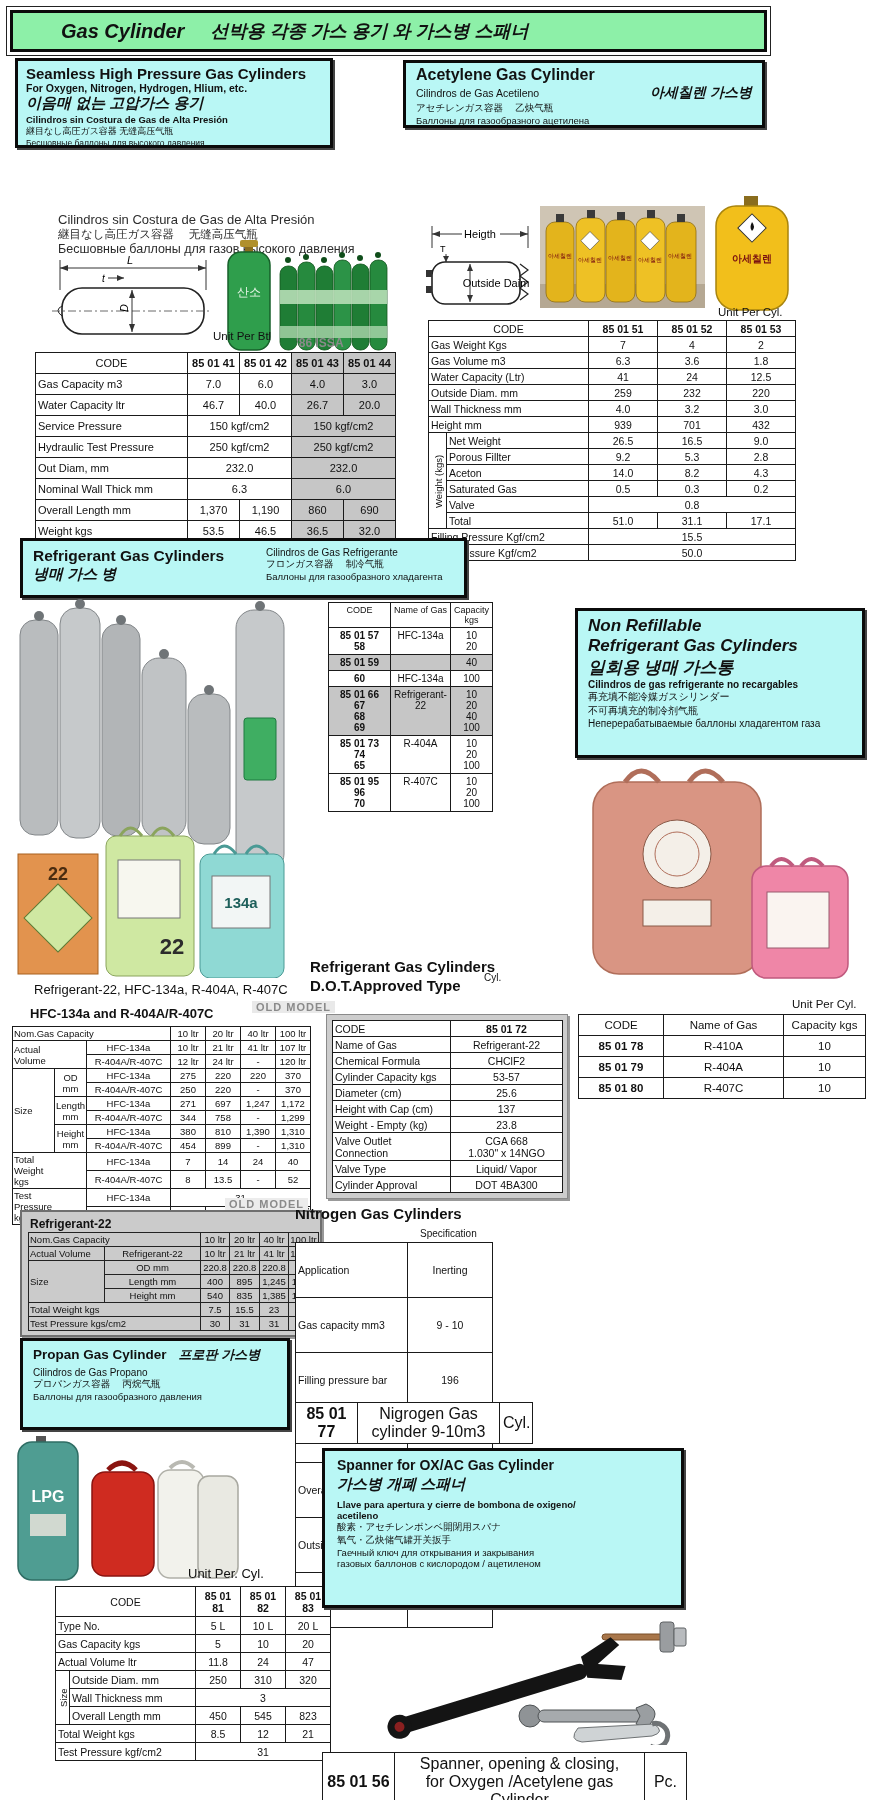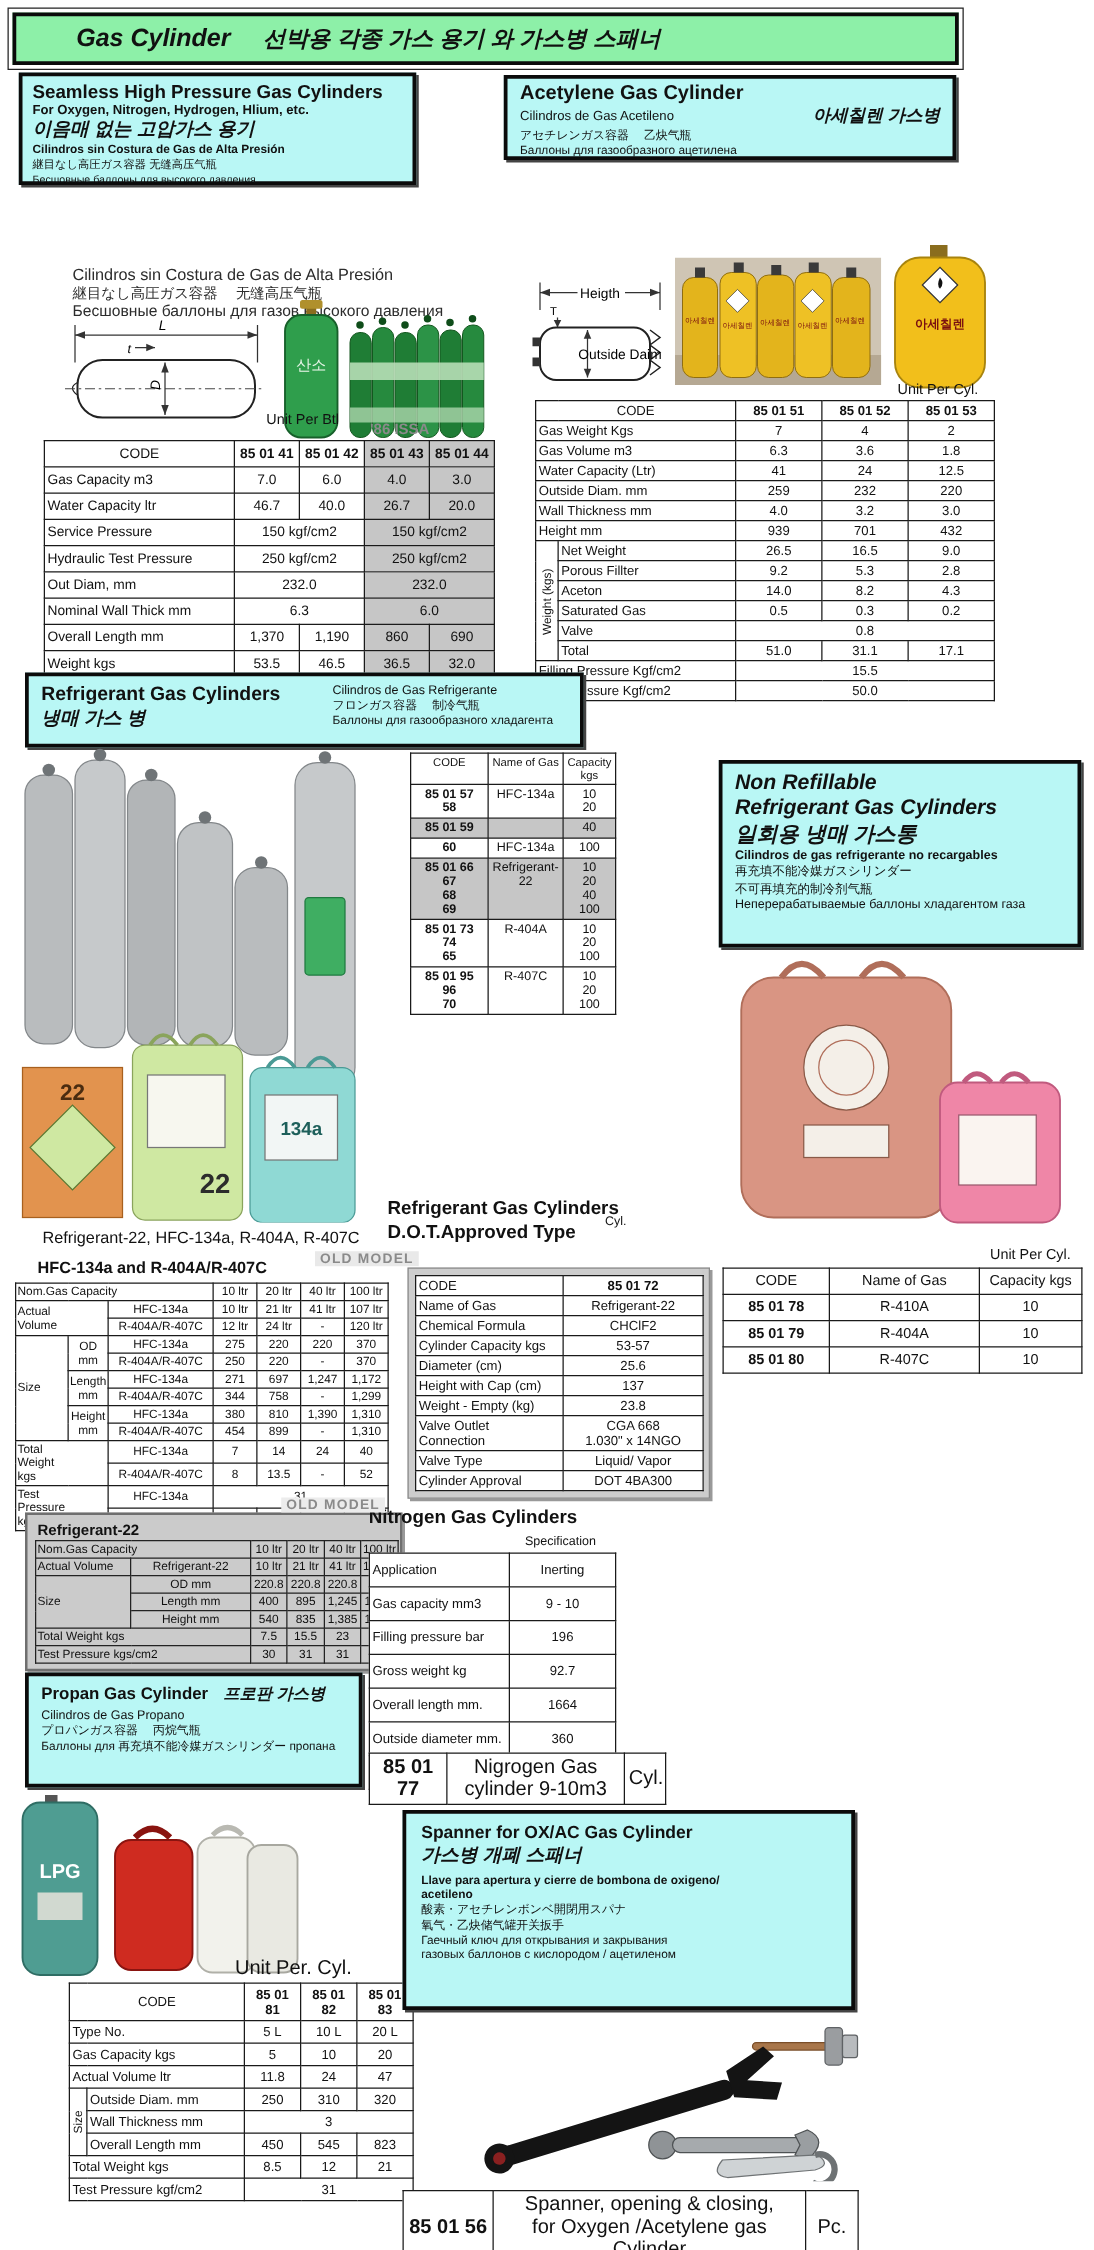--- a/index.html
+++ b/index.html
@@ -28,21 +28,21 @@
 .t-dot td{padding:1.5px 2px}
 .dotframe{background:#cdcdcd;border:1px solid #8a8a8a;padding:5px;box-shadow:2px 2px 0 0 #999}
 .t-rcap{font-size:11.5px}
 .t-rcap td{padding:4px 2px}
 .t-hfc{font-size:9.5px}
 .t-hfc td{padding:1px 1px}
 .r22frame{background:#cbcbcb;border:2px solid #6f6f6f;padding:4px 6px;box-shadow:2px 2px 0 0 #999}
 .t-r22{font-size:9.5px;background:transparent}
 .t-r22 td{padding:1px 1px;border-color:#222;background:#cbcbcb}
 .t-nit{font-size:10.5px}
-.t-nit td{padding:7px 2px}
+.t-nit td{padding:21px 2px}
 .t-prop{font-size:10.5px}
 .t-prop td{padding:2.5px 2px}
 .t-crow{font-size:16px}
 .t-crow td{padding:2px 3px}
 .h-en{font-style:italic;font-weight:bold;font-size:20px}
 .h-ko{font-weight:bold;font-size:18px}
 svg text{font-family:"Liberation Sans",sans-serif}
 </style>
 </head>
 <body>
@@ -811,35 +811,35 @@
   </tbody>
     </table>
 
   <div class="abs cyan" style="left:20px;top:1338px;width:270px;height:92px;padding:5px 10px">
     <div style="display:flex;gap:12px;align-items:baseline">
       <span style="font-size:13.5px;font-weight:bold">Propan Gas Cylinder</span>
       <span style="font-size:13px;font-weight:bold;font-style:italic">프로판 가스병</span>
     </div>
     <div style="font-size:10px;margin-top:3px">Cilindros de Gas Propano</div>
     <div style="font-size:9.5px">プロパンガス容器　 丙烷气瓶</div>
-    <div style="font-size:9.5px">Баллоны для 再充填不能冷媒ガスシリンダー пропана</div>
+    <div style="font-size:9.5px">Баллоны для газообразного давления</div>
   </div>
 
   <svg class="abs" style="left:12px;top:1436px" width="228" height="148" viewBox="0 0 228 148">
     <rect x="24" y="0" width="10" height="8" fill="#555"></rect>
     <rect x="6" y="6" width="60" height="138" rx="14" fill="#4f9d92" stroke="#2f6d64" stroke-width="1.5"></rect>
     <text x="36" y="66" font-size="16" font-weight="bold" fill="#fff" text-anchor="middle">LPG</text>
     <rect x="18" y="78" width="36" height="22" fill="#e8e4da" opacity="0.85"></rect>
     <path d="M96 34 q14 -14 28 0" fill="none" stroke="#8a1410" stroke-width="5"></path>
     <rect x="80" y="36" width="62" height="104" rx="13" fill="#cf2b20" stroke="#8a1410" stroke-width="1.5"></rect>
     <path d="M158 32 q12 -12 24 0" fill="none" stroke="#b9b9b2" stroke-width="4"></path>
     <rect x="146" y="34" width="46" height="108" rx="12" fill="#f2f2ec" stroke="#b0b0a8" stroke-width="1.5"></rect>
     <rect x="186" y="40" width="40" height="102" rx="11" fill="#e9e9e2" stroke="#a8a8a0" stroke-width="1.5"></rect>
   </svg>
-  <div class="abs" style="left:188px;top:1566px;font-size:16px">Unit Per. Cyl.</div>
+  <div class="abs" style="left:188px;top:1566px;font-size:13px">Unit Per. Cyl.</div>
 
   <table class="abs t-prop" style="left:55px;top:1586px;width:275px">
     <colgroup>
         <col style="width:14px">
         <col style="width:126px">
         <col style="width:45px">
         <col style="width:45px">
         <col style="width:45px">
       </colgroup>
     <tbody>

